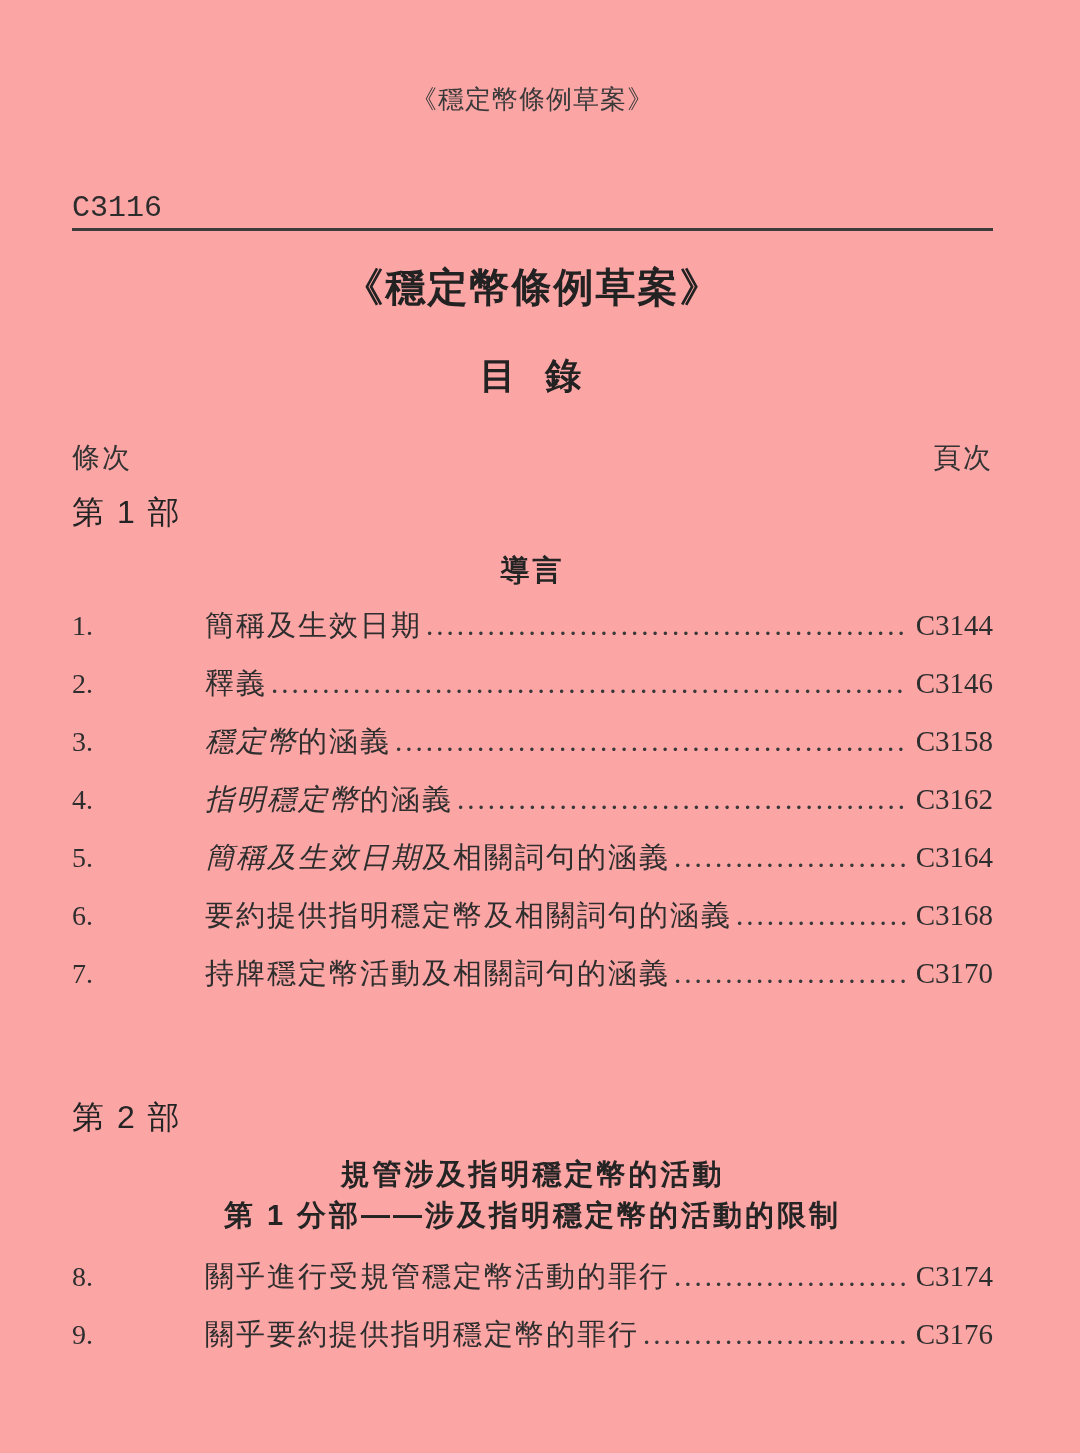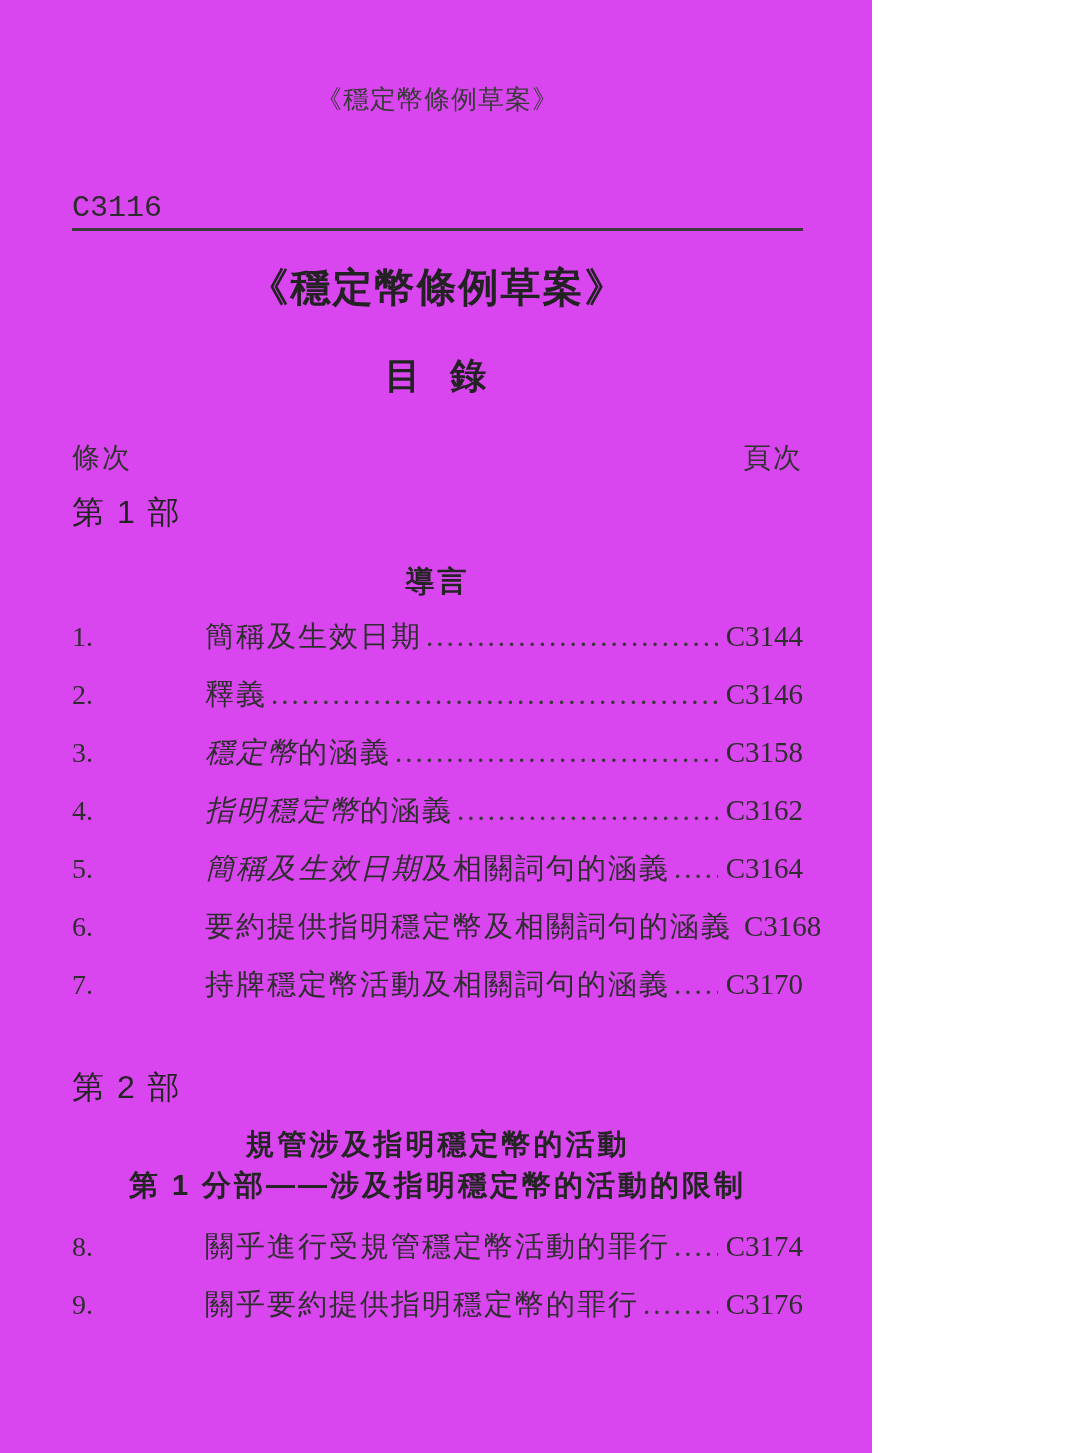--- a/index.html
+++ b/index.html
@@ -1,24 +1,24 @@
 <!DOCTYPE html>
 <html><head>
 <meta charset="utf-8">
 <style>
   * { margin: 0; padding: 0; box-sizing: border-box; }
   html, body { width: 1080px; background: #ffffff; }
   body { font-family: "Liberation Serif", serif; color: #2e2e2e; }
 
   .page {
     position: relative;
-    width: 872px;
+    width: 1080px;
     height: 1453px;
-    background: #d946ef;
-    padding: 0 69px 0 72px;
+    background: #fca5a5;
+    padding: 0 87px 0 72px;
     overflow: hidden;
   }
 
   
   .running-header {
     margin-top: 84px;
     text-align: center;
     font-size: 26px;
     line-height: 32px;
     letter-spacing: 1px;
@@ -89,22 +89,22 @@
   .part-title {
     text-align: center;
     font-family: "Liberation Sans", sans-serif;
     font-weight: 700;
     font-size: 29px;
     line-height: 30px;
     letter-spacing: 3px;
     color: #242424;
   }
   .p1-label { margin-top: 24px; }
-  .p1-title { margin-top: 39px; }
-  .p2-label { margin-top: 73px; }
+  .p1-title { margin-top: 28px; }
+  .p2-label { margin-top: 114px; }
   .p2-title { margin-top: 27px; }
   .p2-division { margin-top: 11px; }
 
   
   .toc-rows { margin-top: 26px; }
   .toc-rows.part2-rows { margin-top: 32px; }
   .toc-row {
     display: flex;
     align-items: baseline;
     font-size: 29px;

